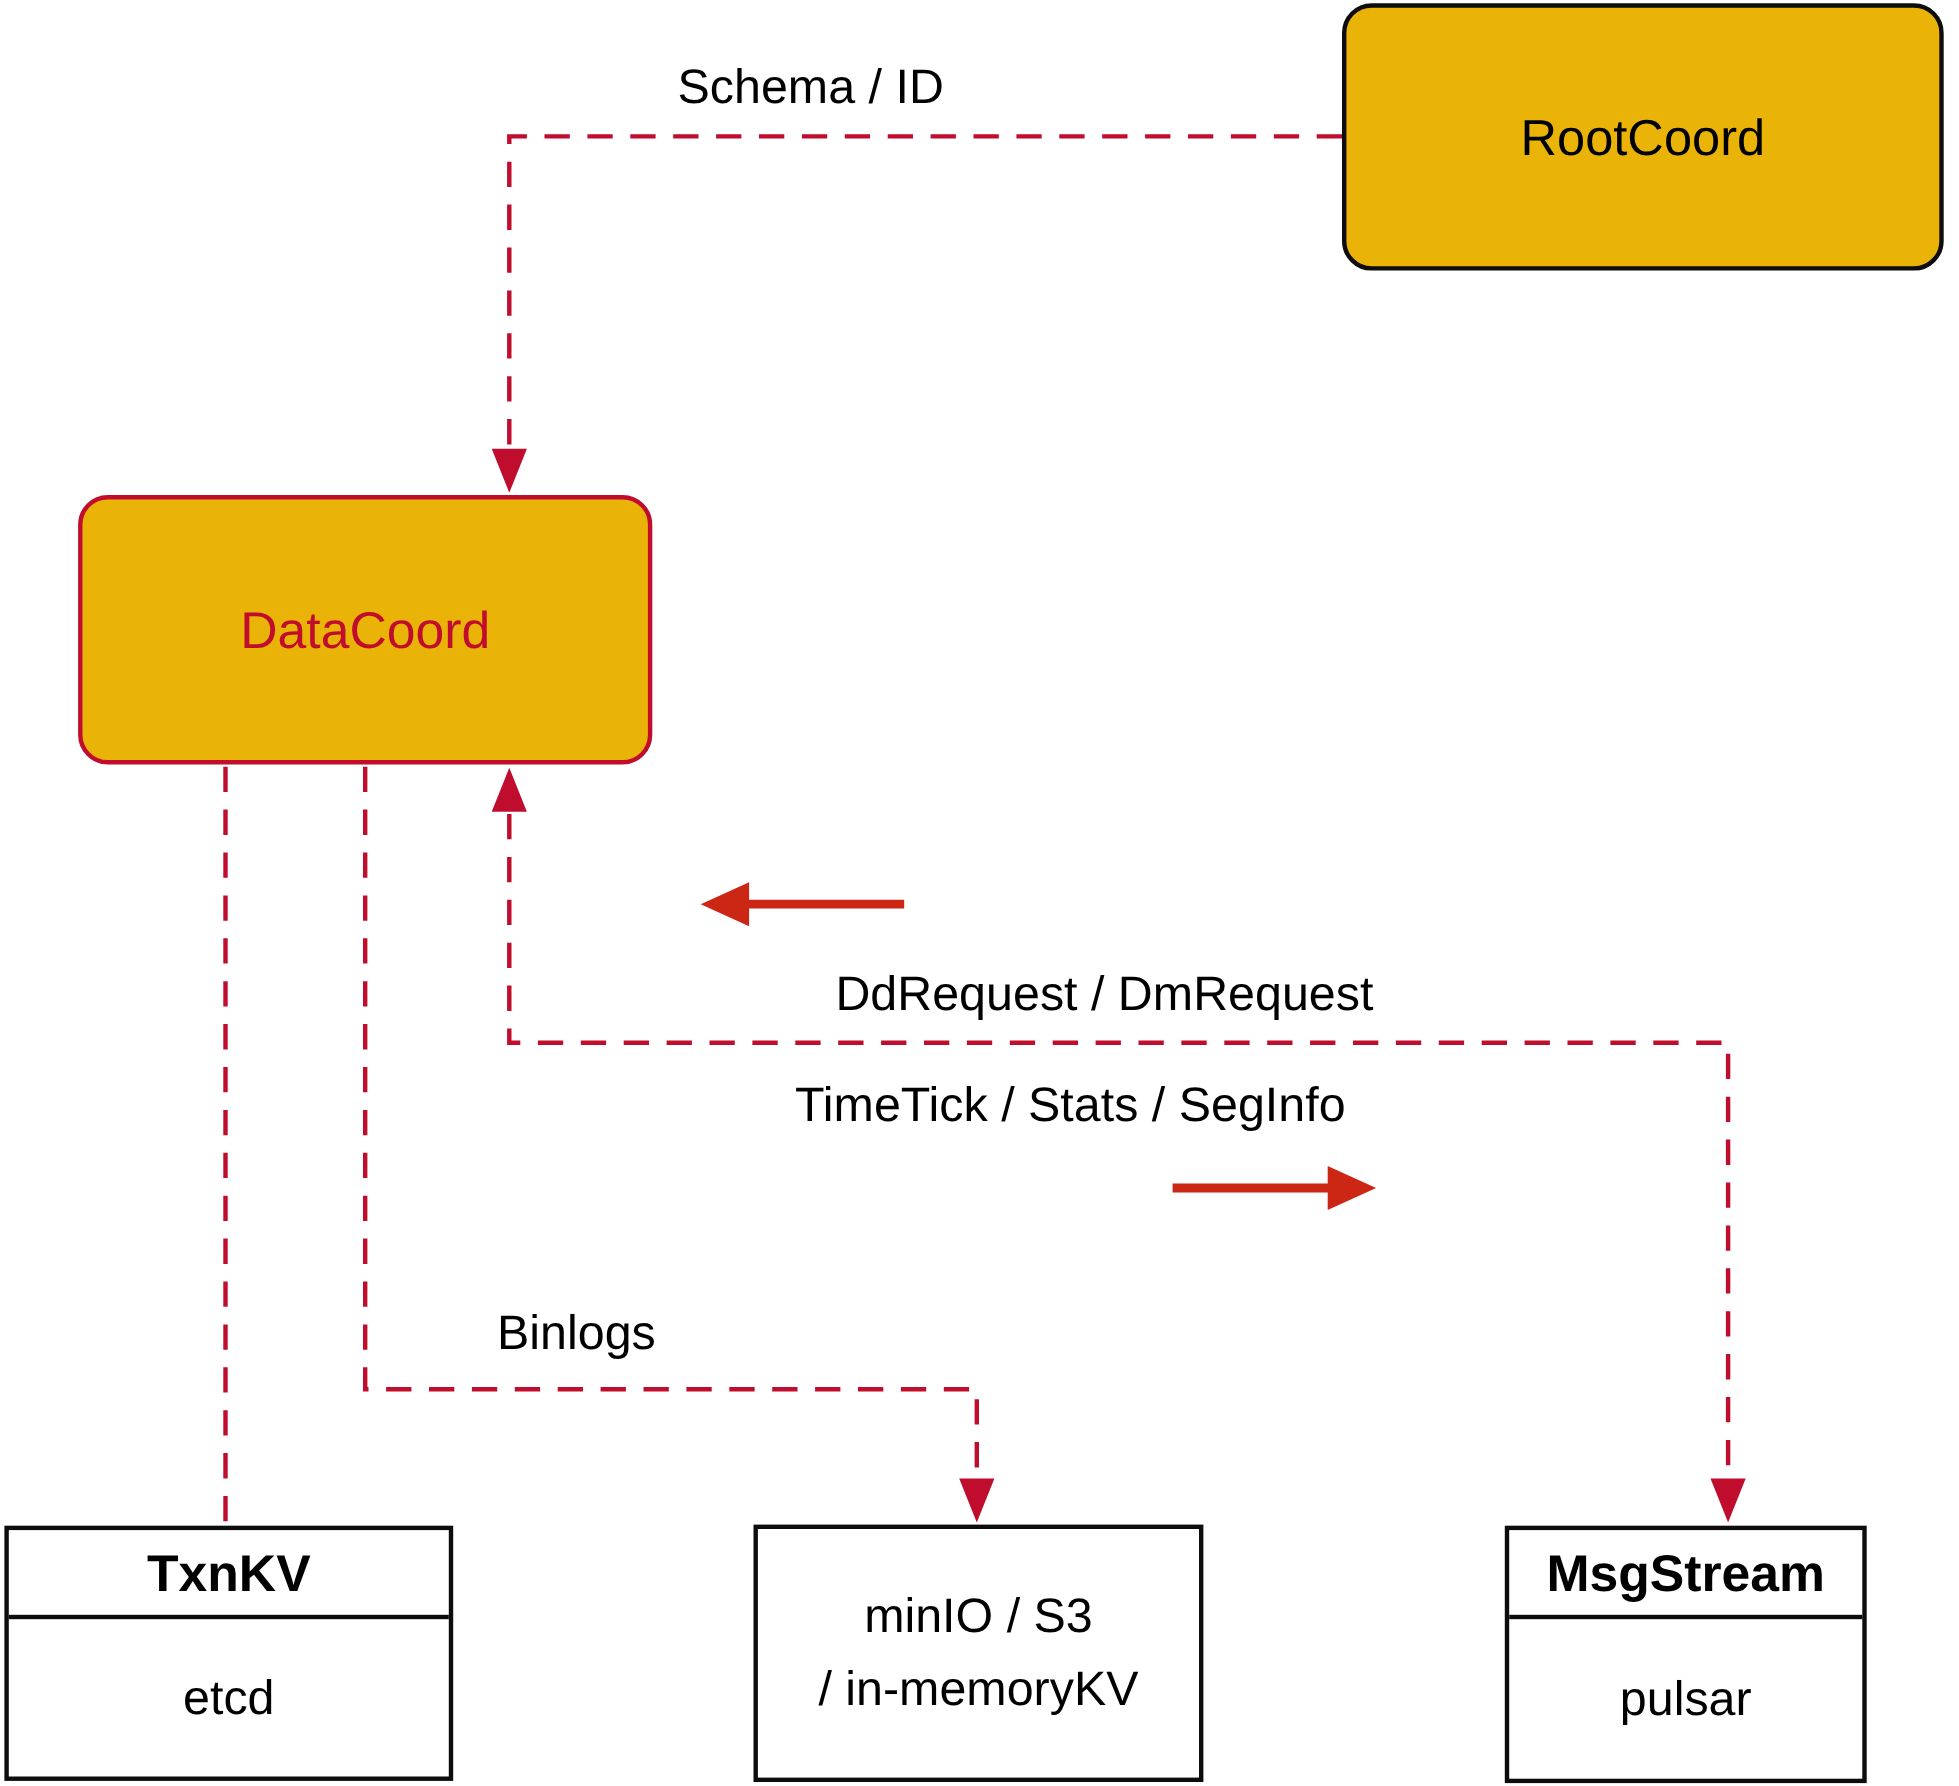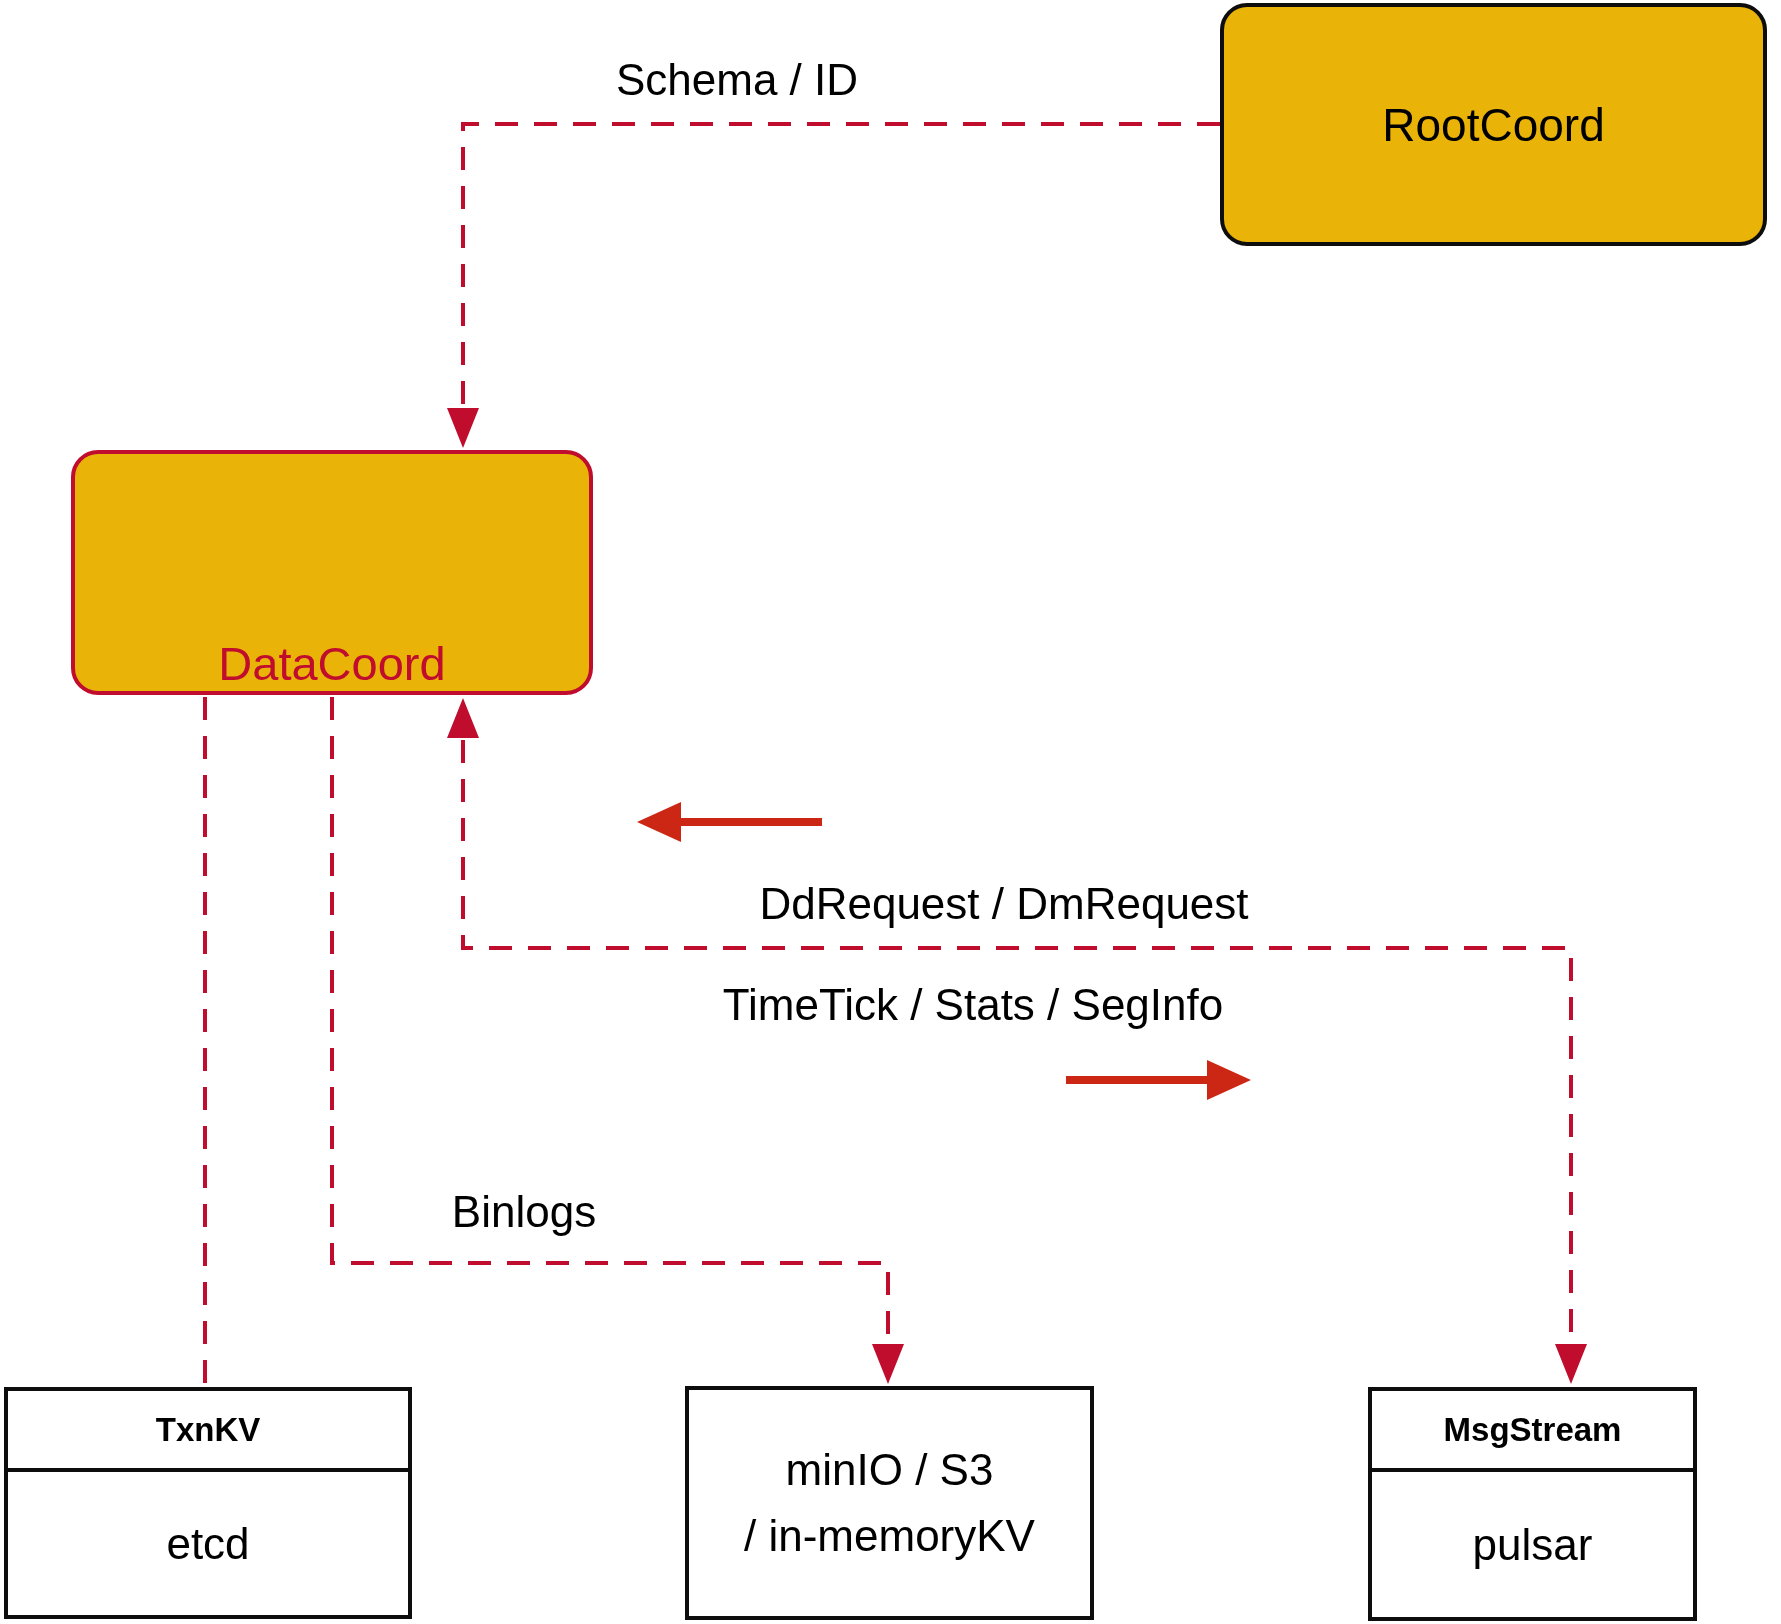--- a/index.html
+++ b/index.html
@@ -21,34 +21,34 @@
   .bigarrow{fill:var(--arrow-red);stroke:none;}
 
   .node{
     position:absolute;
     display:flex;align-items:center;justify-content:center;
     background:#eab308;
     box-sizing:border-box;
     border-radius:27px;
   }
   .node-black{border:4px solid var(--ink);color:#000;font-size:46px;}
-  .node-red{border:4px solid var(--crimson);color:var(--crimson);font-size:47px;align-items:flex-end;}
+  .node-red{border:4px solid var(--crimson);color:var(--crimson);font-size:47px;}
 
   .tablebox{
     position:absolute;
     background:#ffffff;
     border:4px solid var(--ink);
     box-sizing:border-box;
     display:flex;flex-direction:column;
   }
   .tablebox .hdr{
     height:77px;
     border-bottom:4px solid var(--ink);
     display:flex;align-items:center;justify-content:center;
-    font-size:33px;font-weight:bold;color:#000;
+    font-size:47px;font-weight:bold;color:#000;
   }
   .tablebox .bdy{
     flex:1;
     display:flex;flex-direction:column;align-items:center;justify-content:center;
     font-size:44px;color:#000;
     line-height:66px;
     text-align:center;
   }
   .lbl{
     position:absolute;

